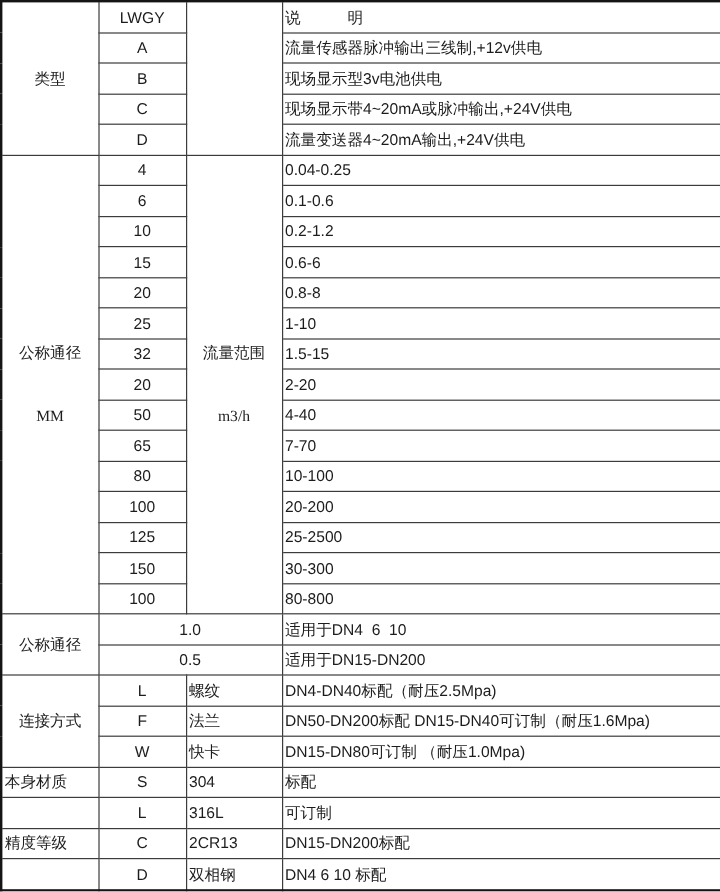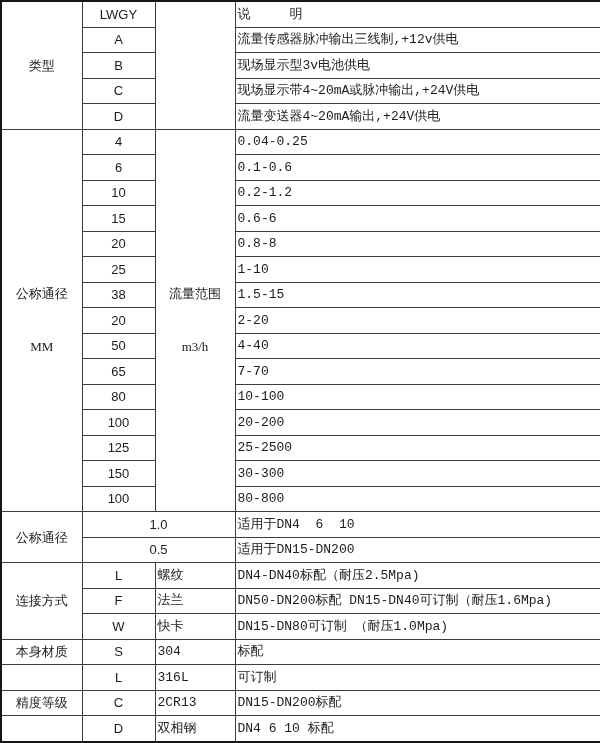--- a/index.html
+++ b/index.html
@@ -20,22 +20,22 @@
     border: 1px solid #3c3c3c;
     font-size: 13px;
     line-height: 17px;
     color: #1c1c1c;
     white-space: pre-wrap;
     overflow: hidden;
     vertical-align: middle;
     padding: 1px 2px;
   }
   td.center { text-align: center; margin-top: 12px; }
-  td.left { text-align: left; padding-left: 5px; font-family: Liberation Mono, monospace; }
-  td.label-left { text-align: center; padding-left: 3px; }
+  td.left { text-align: left; padding-left: 5px; }
+  td.label-left { text-align: left; padding-left: 3px; }
   .two-line div { text-align: center; line-height: 19px; font-family: Liberation Serif, serif; }
 </style>
 </head>
 <body>
 
 <table class="spec">
   <colgroup>
     <col style="width:81px">
     <col style="width:73px">
     <col style="width:80px">
@@ -92,21 +92,21 @@
   </tr>
   <tr>
     <td class="center">20</td>
     <td class="left">0.8-8</td>
   </tr>
   <tr>
     <td class="center">25</td>
     <td class="left">1-10</td>
   </tr>
   <tr>
-    <td class="center">38</td>
+    <td class="center">32</td>
     <td class="left">1.5-15</td>
   </tr>
   <tr>
     <td class="center">20</td>
     <td class="left">2-20</td>
   </tr>
   <tr>
     <td class="center">50</td>
     <td class="left">4-40</td>
   </tr>

